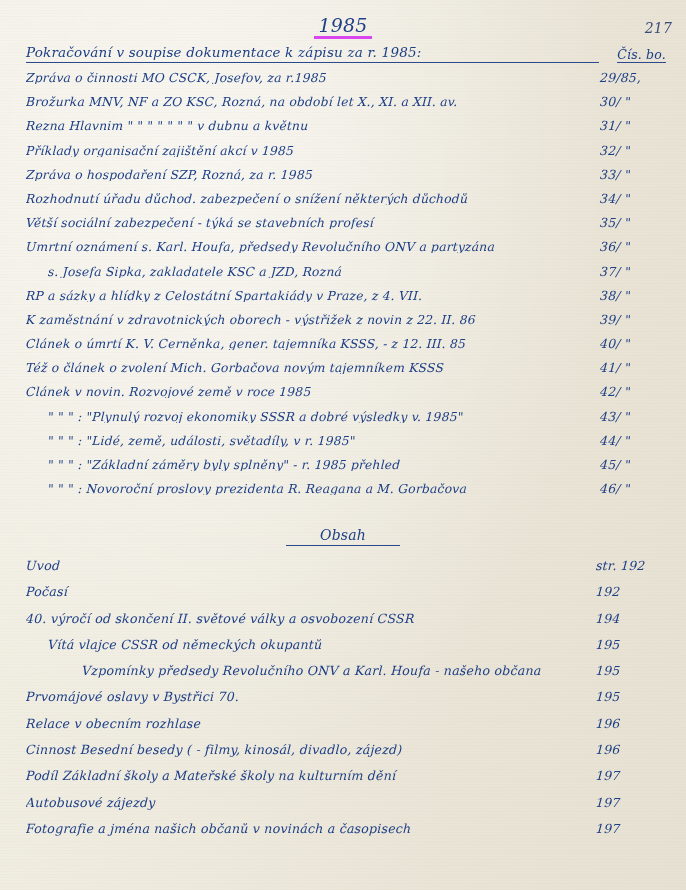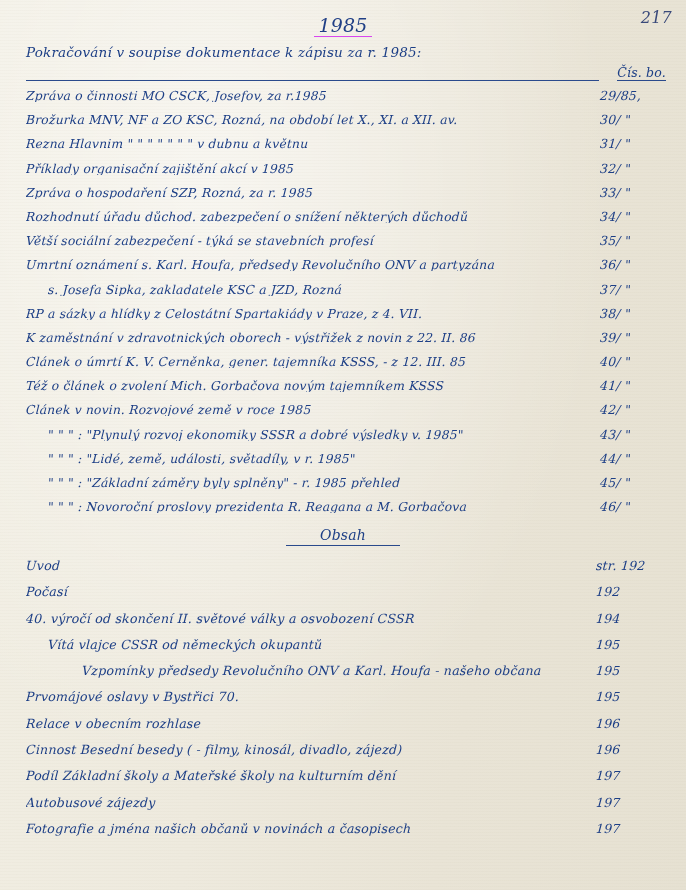--- a/index.html
+++ b/index.html
@@ -41,59 +41,59 @@
   .hand {
     font-family: "DejaVu Serif", serif;
     font-style: italic;
     color: #1d3f86;
     letter-spacing: 0.2px;
   }
 
   
   .folio {
     position: absolute;
-    top: 8px;
+    top: 20px;
     right: 14px;
-    font-size: 16px;
+    font-size: 14px;
     color: #3a4a7a;
     font-style: italic;
   }
 
   
   .year {
     position: absolute;
     top: 14px;
     left: 0;
     width: 100%;
     text-align: center;
     font-size: 19px;
     color: #203f86;
     font-style: italic;
   }
-  .year span { border-bottom: 1px solid #d946ef; padding: 0 4px; }
+  .year span { border-bottom: 3px solid #d946ef; padding: 0 4px; }
 
   
   .sec1 {
     position: absolute;
     top: 44px;
     left: 26px;
     right: 20px;
   }
   .sec1-head {
     display: flex;
     justify-content: space-between;
     align-items: flex-end;
     font-size: 13.5px;
     color: #1d3f86;
     font-style: italic;
     padding-bottom: 2px;
   }
   .sec1-head .ttl {
     border-bottom: 1px solid #2a4a8c;
-    padding-bottom: 20px;
+    padding-bottom: 2px;
     flex: 1;
     margin-right: 18px;
   }
   .sec1-head .cis {
     border-bottom: 1px solid #2a4a8c;
     padding-bottom: 0;
     white-space: nowrap;
     font-size: 12.5px;
   }
 

